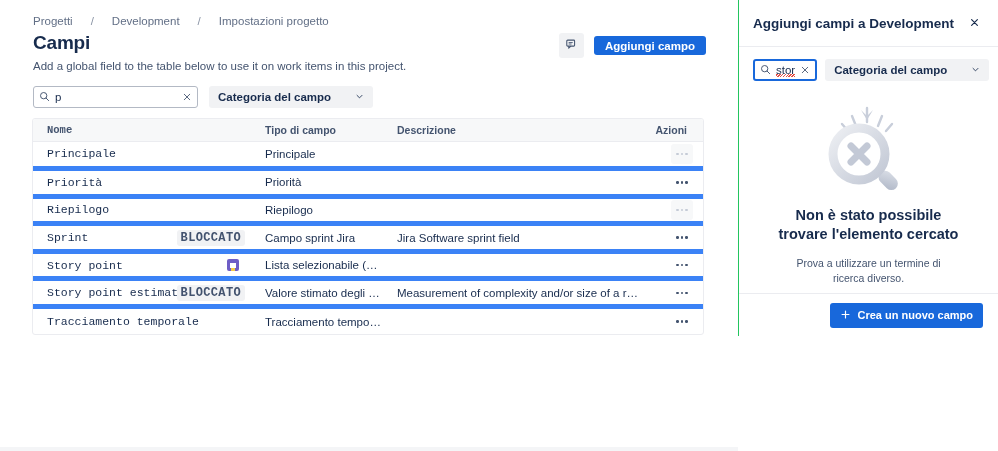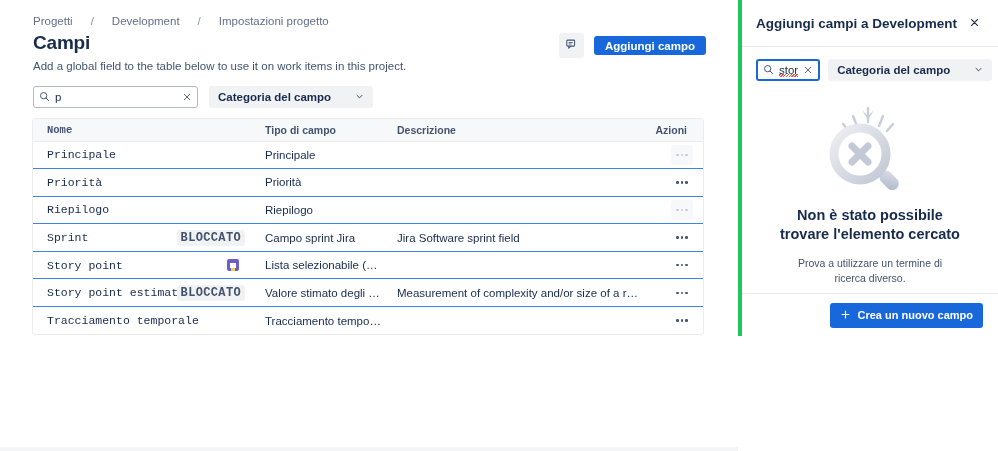--- a/index.html
+++ b/index.html
@@ -90,21 +90,21 @@
   }
   table { width: 100%; border-collapse: collapse; table-layout: fixed; }
   thead th {
     background: #F7F8F9; height: 22px; font-size: 10.5px; font-weight: 700;
     color: #44546F; text-align: left; padding: 0 0 0 14px;
     border-bottom: 1px solid #EBECF0; white-space: nowrap;
   }
   thead th.c-actions { text-align: right; padding: 0 18px 0 0; }
   tbody td {
     height: 27.6px; font-size: 11.5px; color: #172B4D; padding: 0 0 0 14px;
-    border-bottom: 1px solid #3b82f6; overflow: hidden;
+    border-bottom: 5px solid #3b82f6; overflow: hidden;
     white-space: nowrap; text-overflow: ellipsis; vertical-align: middle;
   }
   tbody tr:last-child td { border-bottom: none; }
   .c-name   { width: 218px; font-family: Liberation Mono, monospace; }
   .c-type   { width: 132px; }
   .c-desc   { width: 258px; }
   .c-actions{ width: 64px; }
   td.c-name { position: relative; padding-right: 48px; }
 
   .badge {
@@ -131,21 +131,21 @@
   .dots span {
     width: 2.5px; height: 2.5px; border-radius: 50%; background: #44546F;
     margin: 0 1px; display: block;
   }
   .dots.disabled { background: #F7F8F9; cursor: default; }
   .dots.disabled span { background: #C5CBD6; }
 
   
   .panel {
     position: absolute; left: 738px; top: 0; width: 260px; height: 336px;
-    background: #FFFFFF; border-left: 4px solid #22c55e;
+    background: #FFFFFF; border-left: 1px solid #22c55e;
   }
   .panel-head {
     position: relative; height: 47px; border-bottom: 1px solid #EBECF0;
     display: flex; align-items: center; padding: 0 14px;
   }
   .panel-title { font-size: 13.5px; font-weight: 700; color: #172B4D; }
   .panel-close {
     position: absolute; right: 13px; top: 50%; transform: translateY(-50%);
     width: 22px; height: 22px; border: none; background: transparent;
     display: flex; align-items: center; justify-content: center; cursor: pointer;

